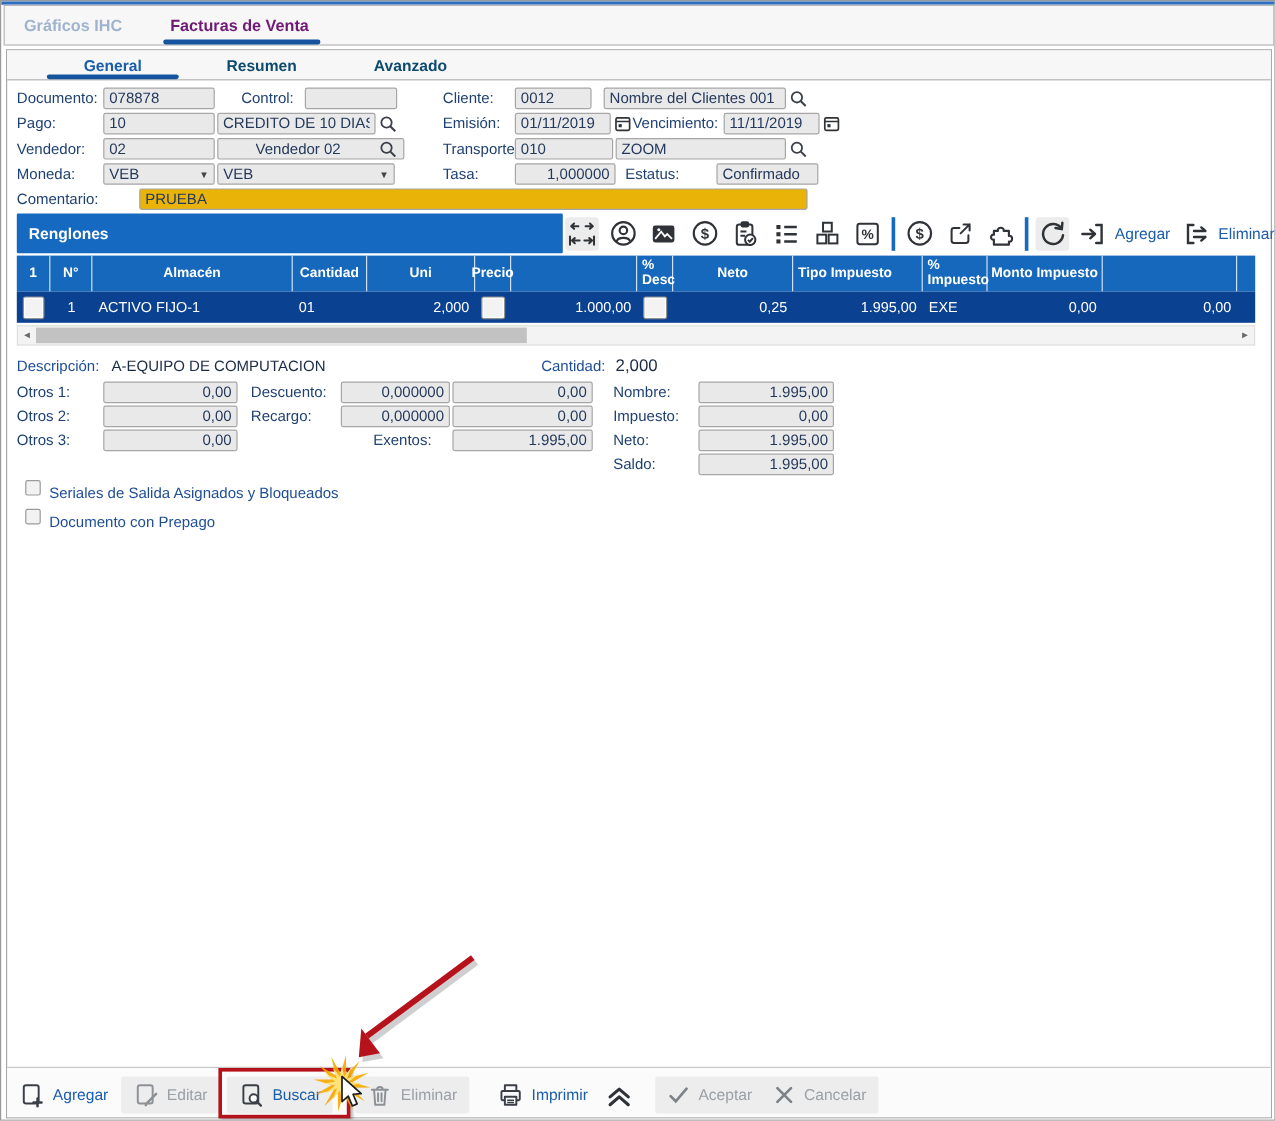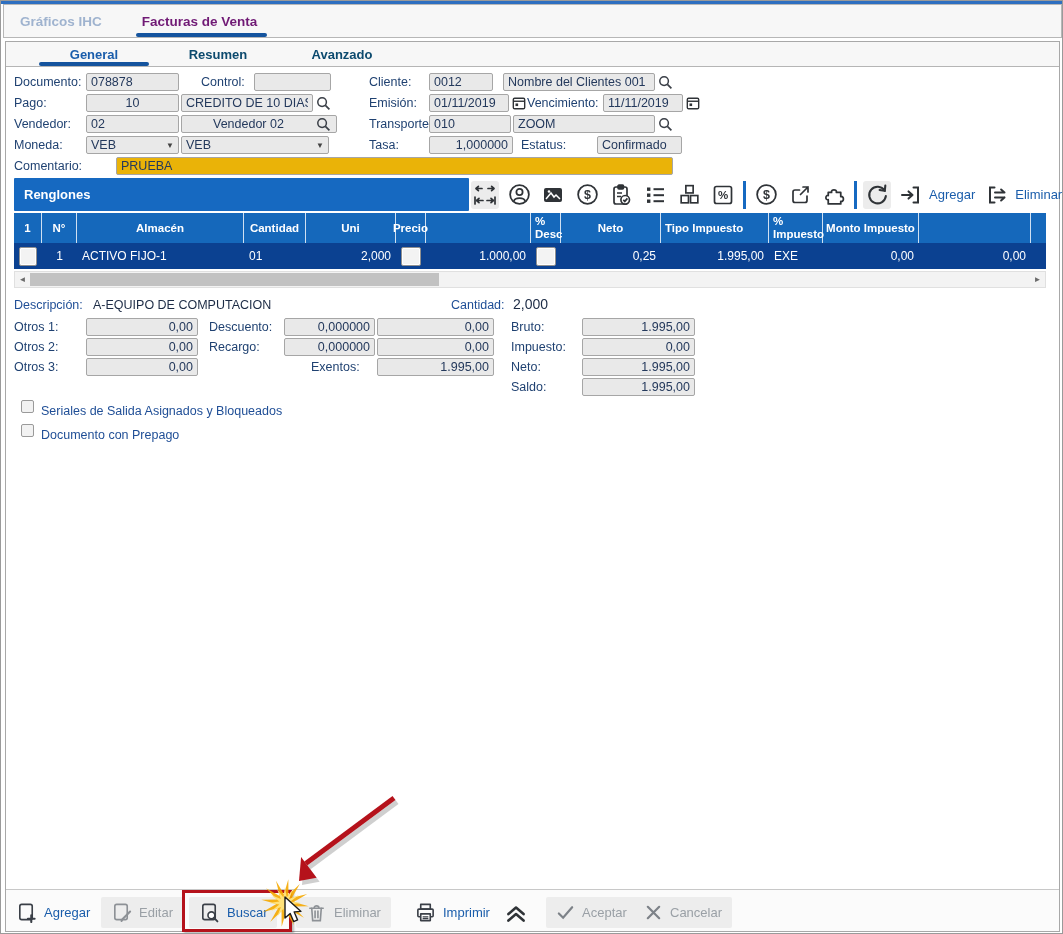--- a/index.html
+++ b/index.html
@@ -112,21 +112,21 @@
   <input class="inp" style="left: 428px; top: 72px; width: 64px;" readonly="" value="0012">
   <input class="inp" style="left: 502px; top: 72px; width: 152px;" readonly="" value="Nombre del Clientes 001">
   <span class="iconbtn" style="left:655px;top:72px">
     <svg viewBox="0 0 16 16" width="15" height="15">
         <circle cx="6.5" cy="6.5" r="4.6" fill="none" stroke="#3a3f47" stroke-width="1.6"></circle>
         <line x1="10" y1="10" x2="14.3" y2="14.3" stroke="#3a3f47" stroke-width="1.8"></line>
       </svg>
   </span>
 
   <span class="lbl" style="left:13px;top:95px">Pago:</span>
-  <input class="inp" style="left: 85px; top: 93px; width: 93px; text-align: center;" readonly="" value="10">
+  <input class="inp" style="left: 85px; top: 93px; width: 93px;" readonly="" value="10">
   <input class="inp" style="left: 180px; top: 93px; width: 132px;" readonly="" value="CREDITO DE 10 DIAS">
   <span class="iconbtn" style="left:313px;top:93px">
     <svg viewBox="0 0 16 16" width="15" height="15">
         <circle cx="6.5" cy="6.5" r="4.6" fill="none" stroke="#3a3f47" stroke-width="1.6"></circle>
         <line x1="10" y1="10" x2="14.3" y2="14.3" stroke="#3a3f47" stroke-width="1.8"></line>
       </svg>
   </span>
   <span class="lbl" style="left:368px;top:95px">Emisión:</span>
   <input class="inp" style="left: 428px; top: 93px; width: 80px;" readonly="" value="01/11/2019">
   <span class="iconbtn" style="left:509px;top:93px">
@@ -341,21 +341,21 @@
   <span class="lbl" style="left:13px;top:297px;color:#1f4e96">Descripción:</span>
   <span class="lbl" style="left:92px;top:297px;color:#1c2b45">A-EQUIPO DE COMPUTACION</span>
   <span class="lbl" style="left:450px;top:297px;color:#1f4e96">Cantidad:</span>
   <span class="lbl" style="left:512px;top:295px;color:#1c2b45;font-size:14px">2,000</span>
 
   <span class="lbl" style="left:13px;top:319px">Otros 1:</span>
   <input class="inp num" style="left: 85px; top: 317px; width: 112px;" readonly="" value="0,00">
   <span class="lbl" style="left:208px;top:319px">Descuento:</span>
   <input class="inp num" style="left: 283px; top: 317px; width: 91px;" readonly="" value="0,000000">
   <input class="inp num" style="left: 376px; top: 317px; width: 117px;" readonly="" value="0,00">
-  <span class="lbl" style="left:510px;top:319px">Bruto:</span>
+  <span class="lbl" style="left:510px;top:319px">Nombre:</span>
   <input class="inp num" style="left: 581px; top: 317px; width: 113px;" readonly="" value="1.995,00">
 
   <span class="lbl" style="left:13px;top:339px">Otros 2:</span>
   <input class="inp num" style="left: 85px; top: 337px; width: 112px;" readonly="" value="0,00">
   <span class="lbl" style="left:208px;top:339px">Recargo:</span>
   <input class="inp num" style="left: 283px; top: 337px; width: 91px;" readonly="" value="0,000000">
   <input class="inp num" style="left: 376px; top: 337px; width: 117px;" readonly="" value="0,00">
   <span class="lbl" style="left:510px;top:339px">Impuesto:</span>
   <input class="inp num" style="left: 581px; top: 337px; width: 113px;" readonly="" value="0,00">
 

